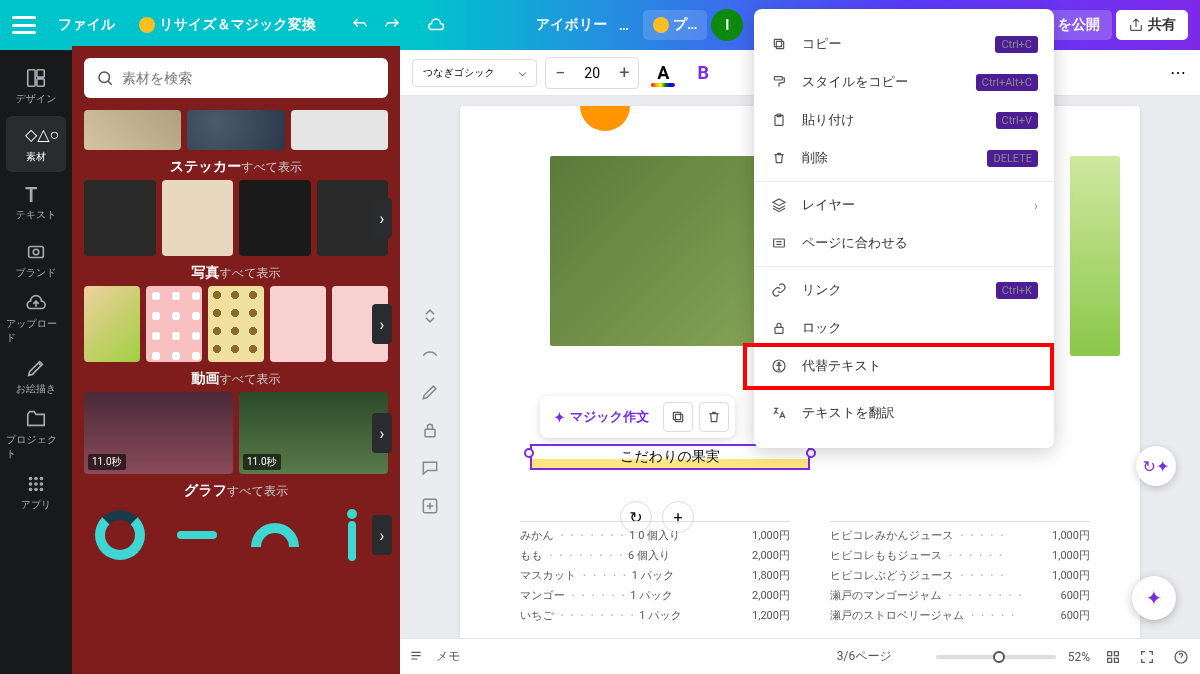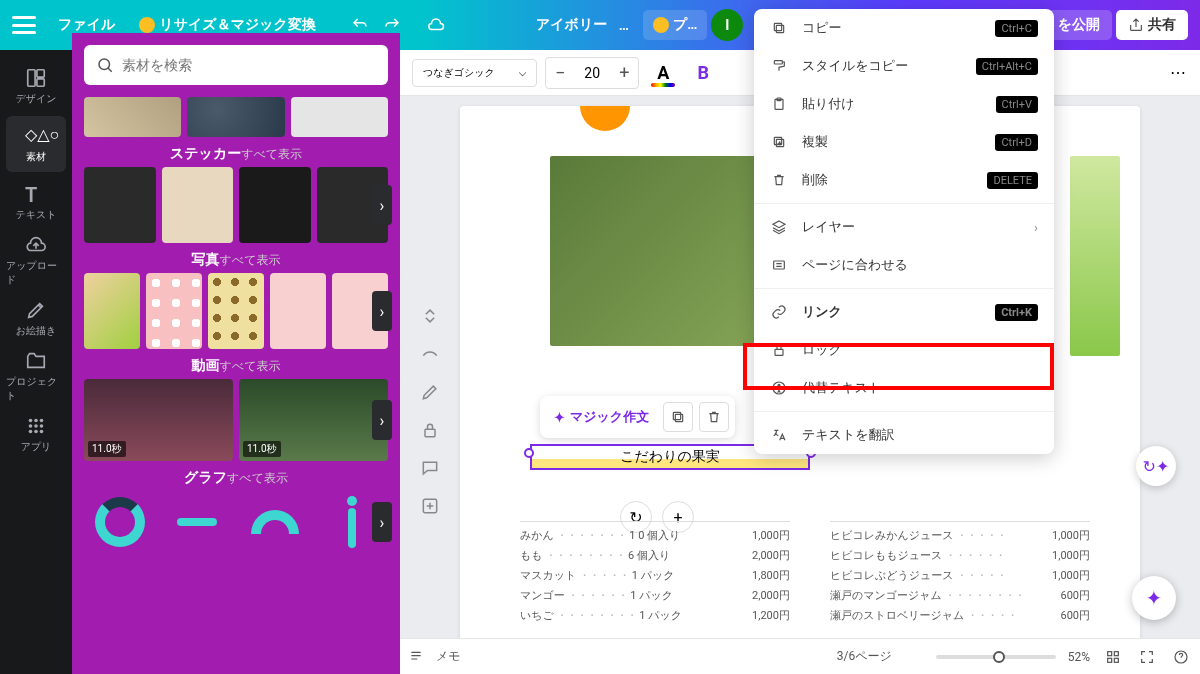--- a/index.html
+++ b/index.html
@@ -18,21 +18,21 @@
 .hdr-btn { background: rgba(255,255,255,0.2); border-radius: 5px; padding: 6px 12px; font-weight: 600; cursor: pointer; display: flex; align-items: center; gap: 4px; }
 .hdr-btn.white { background: #fff; color: #333; }
 
 
 .icon-sidebar { position: absolute; left: 0; top: 50px; bottom: 0; width: 72px; background: #18191b; color: #a8a8b3; display: flex; flex-direction: column; align-items: center; padding-top: 8px; }
 .side-icon { width: 60px; height: 56px; display: flex; flex-direction: column; align-items: center; justify-content: center; gap: 3px; border-radius: 6px; cursor: pointer; font-size: 10px; margin-bottom: 2px; }
 .side-icon.active { background: #2a2b2e; color: #fff; }
 .side-icon svg, .side-icon .icn { width: 22px; height: 22px; }
 
 
-.assets-panel { position: absolute; left: 72px; top: 33px; bottom: 0; width: 328px; background: #a21caf; color: #fff; overflow-y: hidden; padding: 12px; }
+.assets-panel { position: absolute; left: 72px; top: 46px; bottom: 0; width: 328px; background: #7f1d1d; color: #fff; overflow-y: hidden; padding: 12px; }
 .search-box { background: #fff; border-radius: 6px; height: 40px; display: flex; align-items: center; padding: 0 12px; gap: 8px; margin-bottom: 12px; }
 .search-box input { border: none; outline: none; flex: 1; font-size: 14px; color: #333; }
 .search-box svg { width: 18px; height: 18px; stroke: #555; stroke-width: 2; fill: none; }
 .sec-head { display: flex; justify-content: center; align-items: center; margin: 4px 0; }
 .sec-head .ttl { font-size: 14px; font-weight: 600; }
 .sec-head .all { font-size: 12px; color: #ccc; cursor: pointer; }
 .thumb-row { display: flex; gap: 6px; height: 90px; margin-bottom: 8px; position: relative; }
 .thumb { flex: 1; border-radius: 4px; background: #333; position: relative; overflow: hidden; }
 .thumb .dur { position: absolute; bottom: 4px; left: 4px; font-size: 10px; background: rgba(0,0,0,0.6); padding: 1px 4px; border-radius: 2px; }
 .chev-right { position: absolute; right: -4px; top: 50%; transform: translateY(-50%); width: 20px; height: 40px; background: #2a2b2e; border-radius: 4px; display: flex; align-items: center; justify-content: center; color: #fff; }
@@ -74,28 +74,28 @@
 .price-list2 .row { display: flex; justify-content: space-between; margin-bottom: 5px; }
 .dots { color: #bbb; letter-spacing: -1px; }
 
 .canvas-side-icons { position: absolute; left: 20px; top: 210px; display: flex; flex-direction: column; gap: 18px; color: #888; }
 .csi { width: 20px; height: 20px; cursor: pointer; }
 
 .fab-ai { position: absolute; right: 24px; top: 350px; width: 40px; height: 40px; border-radius: 50%; background: #fff; box-shadow: 0 2px 8px rgba(0,0,0,0.2); display: flex; align-items: center; justify-content: center; color: #7d2ae8; cursor: pointer; }
 .fab-ai2 { position: absolute; right: 24px; top: 480px; width: 44px; height: 44px; border-radius: 50%; background: #fff; box-shadow: 0 2px 10px rgba(0,0,0,0.25); display: flex; align-items: center; justify-content: center; cursor: pointer; }
 
 
-.ctx-menu { position: absolute; top: 9px; left: 754px; width: 300px; background: #fff; border-radius: 8px; box-shadow: 0 4px 20px rgba(0,0,0,0.2); padding: 0 0; z-index: 100; }
+.ctx-menu { position: absolute; top: 9px; left: 754px; width: 300px; background: #fff; border-radius: 8px; box-shadow: 0 4px 20px rgba(0,0,0,0.2); padding: 16px 0; z-index: 100; }
 .ctx-item { display: flex; align-items: center; padding: 10px 16px; font-size: 13px; color: #333; cursor: pointer; gap: 14px; }
 .ctx-item .icn { width: 18px; height: 18px; flex-shrink: 0; display: flex; align-items: center; justify-content: center; }
 .ctx-item .lbl { flex: 1; }
-.ctx-item .kbd { font-size: 11px; color: #888; background: #000000; padding: 2px 6px; border-radius: 3px; }
+.ctx-item .kbd { font-size: 11px; color: #888; background: #4c1d95; padding: 2px 6px; border-radius: 3px; }
 .ctx-item .chev { color: #888; }
 .ctx-sep { height: 1px; background: #eee; margin: 4px 0; }
-.ctx-item.highlight { position: relative; font-weight: bold; }
+.ctx-item.highlight { position: relative; }
 
 
 .red-box { position: absolute; border: 4px solid #ff0000; top: 343px; left: 743px; width: 311px; height: 47px; z-index: 200; pointer-events: none; }
 
 
 .bottom-bar { position: absolute; left: 400px; right: 0; bottom: 0; height: 36px; background: #fff; border-top: 1px solid #e5e5e5; display: flex; align-items: center; padding: 0 8px; font-size: 12px; color: #555; gap: 12px; }
 .slider { width: 120px; height: 4px; background: #ddd; border-radius: 2px; position: relative; }
 .slider .knob { position: absolute; left: 48%; top: -4px; width: 12px; height: 12px; background: #fff; border: 2px solid #555; border-radius: 50%; }
 .bb-icon { width: 22px; height: 22px; cursor: pointer; display: flex; align-items: center; justify-content: center; }
 
@@ -184,20 +184,27 @@
   <div class="side-icon active">
       <div class="icn" style="font-size:16px;">◇△○</div>
       <span>素材</span>
     </div>
   <div class="side-icon">
       <div class="icn" style="font-size:20px;font-weight:600;">T</div>
       <span>テキスト</span>
     </div>
   <div class="side-icon">
       <svg viewBox="0 0 24 24" stroke="currentColor" fill="none" stroke-width="1.8">
+        <rect x="4" y="6" width="16" height="12" rx="2"></rect>
+        <circle cx="12" cy="12" r="3"></circle>
+      </svg>
+      <span>ブランド</span>
+    </div>
+  <div class="side-icon">
+      <svg viewBox="0 0 24 24" stroke="currentColor" fill="none" stroke-width="1.8">
         <path d="M18 10a6 6 0 00-12 0 4 4 0 001 8h11a4 4 0 000-8z"></path>
         <path d="M12 10v6M9 13l3-3 3 3"></path>
       </svg>
       <span>アップロード</span>
     </div>
   <div class="side-icon">
       <svg viewBox="0 0 24 24" stroke="currentColor" fill="none" stroke-width="1.8">
         <path d="M4 20l4-1 11-11-3-3L5 16l-1 4zM14 6l3 3"></path>
       </svg>
       <span>お絵描き</span>
@@ -450,31 +457,20 @@
           <rect x="6" y="5" width="12" height="15" rx="1"></rect>
           <rect x="9" y="3" width="6" height="4" rx="1"></rect>
         </svg>
       </span>
       <span class="lbl">貼り付け</span>
       <span class="kbd">Ctrl+V</span>
     </div>
   <div class="ctx-item">
       <span class="icn">
         <svg class="ico" viewBox="0 0 24 24">
-          <rect x="8" y="8" width="11" height="11" rx="1"></rect>
-          <rect x="5" y="5" width="11" height="11" rx="1"></rect>
-          <path d="M13 11v6M10 14h6"></path>
-        </svg>
-      </span>
-      <span class="lbl">複製</span>
-      <span class="kbd">Ctrl+D</span>
-    </div>
-  <div class="ctx-item">
-      <span class="icn">
-        <svg class="ico" viewBox="0 0 24 24">
           <path d="M5 7h14M10 7V5h4v2M7 7l1 12h8l1-12"></path>
         </svg>
       </span>
       <span class="lbl">削除</span>
       <span class="kbd">DELETE</span>
     </div>
   <div class="ctx-sep"></div>
   <div class="ctx-item">
       <span class="icn">
         <svg class="ico" viewBox="0 0 24 24">

